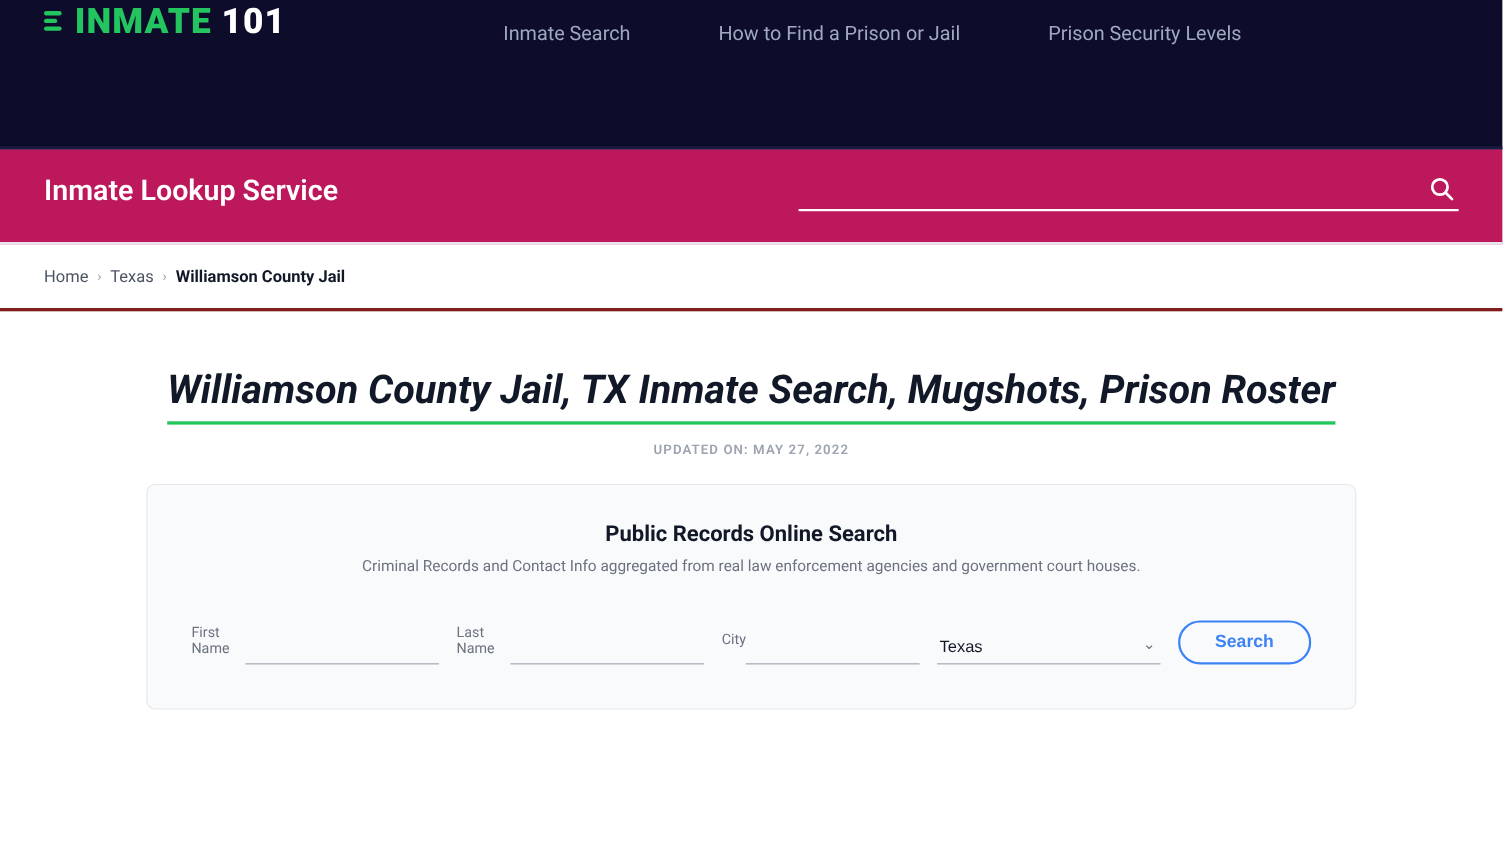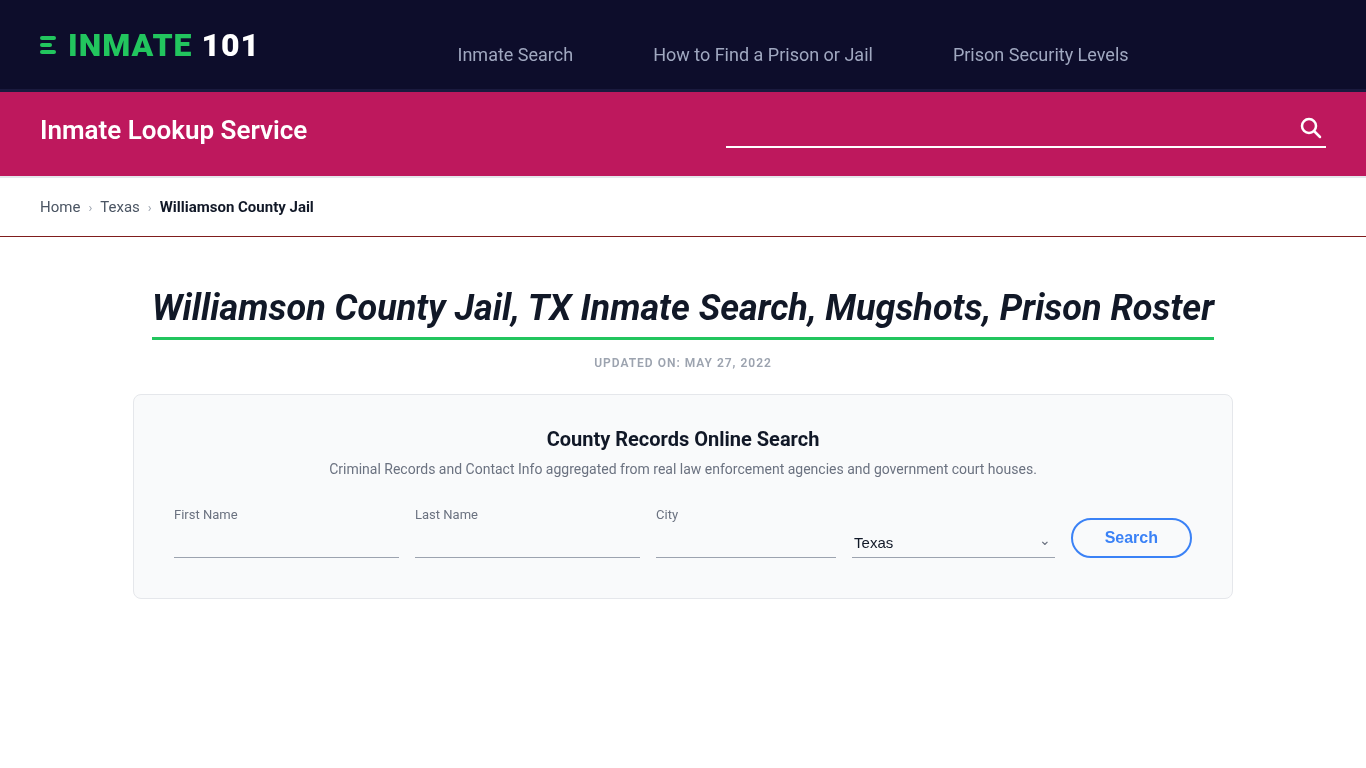--- a/index.html
+++ b/index.html
@@ -11,23 +11,23 @@
       font-family: -apple-system, BlinkMacSystemFont, 'Segoe UI', Roboto, Arial, sans-serif;
       background: #ffffff;
       color: #1a1a2e;
       width: 1366px;
       min-height: 768px;
     }
 
     
     .top-nav {
       background: #0d0d2b;
-      height: 92px;
-      display: flex;
-      align-items: center;
+      height: 136px;
+      display: flex;
+      align-items: flex-start;
       padding: 0 40px;
       border-bottom: 3px solid #1a1a3e;
     }
     .logo-area {
       display: flex;
       align-items: center;
       gap: 8px;
       flex-shrink: 0;
     }
     .logo-bars {
@@ -115,21 +115,21 @@
       color: #ffffff;
       font-size: 22px;
     }
 
     
     .breadcrumb-section {
       padding: 20px 40px;
       display: flex;
       align-items: center;
       gap: 6px;
-      border-bottom: 1px solid #7f1d1d;
+      border-bottom: 3px solid #7f1d1d;
     }
     .breadcrumb-item {
       color: #4b5563;
       font-size: 15px;
       text-decoration: none;
       cursor: pointer;
     }
     .breadcrumb-chevron {
       color: #9ca3af;
       font-size: 13px;
@@ -193,21 +193,20 @@
       color: #6b7280;
       margin-bottom: 30px;
     }
     .search-form {
       display: flex;
       align-items: flex-end;
       gap: 16px;
     }
     .form-field {
       display: flex;
-      flex-direction: column;
       flex: 1;
     }
     .form-field-city {
       flex: 0.8;
     }
     .form-label {
       font-size: 13px;
       color: #6b7280;
       margin-bottom: 6px;
     }
@@ -312,21 +311,21 @@
 
 <div class="main-content">
 
   <div class="page-title-wrapper">
     <h1 class="page-main-title">Williamson County Jail, TX Inmate Search, Mugshots, Prison Roster</h1>
   </div>
 
   <p class="updated-text">UPDATED ON: MAY 27, 2022</p>
 
   <div class="search-card">
-    <h2 class="search-card-title">County Records Online Search</h2>
+    <h2 class="search-card-title">Public Records Online Search</h2>
     <p class="search-card-desc">Criminal Records and Contact Info aggregated from real law enforcement agencies and government court houses.</p>
 
     <div class="search-form">
       <div class="form-field">
         <label class="form-label">First Name</label>
         <input class="form-input" type="text" style="">
       </div>
 
       <div class="form-field">
         <label class="form-label">Last Name</label>

